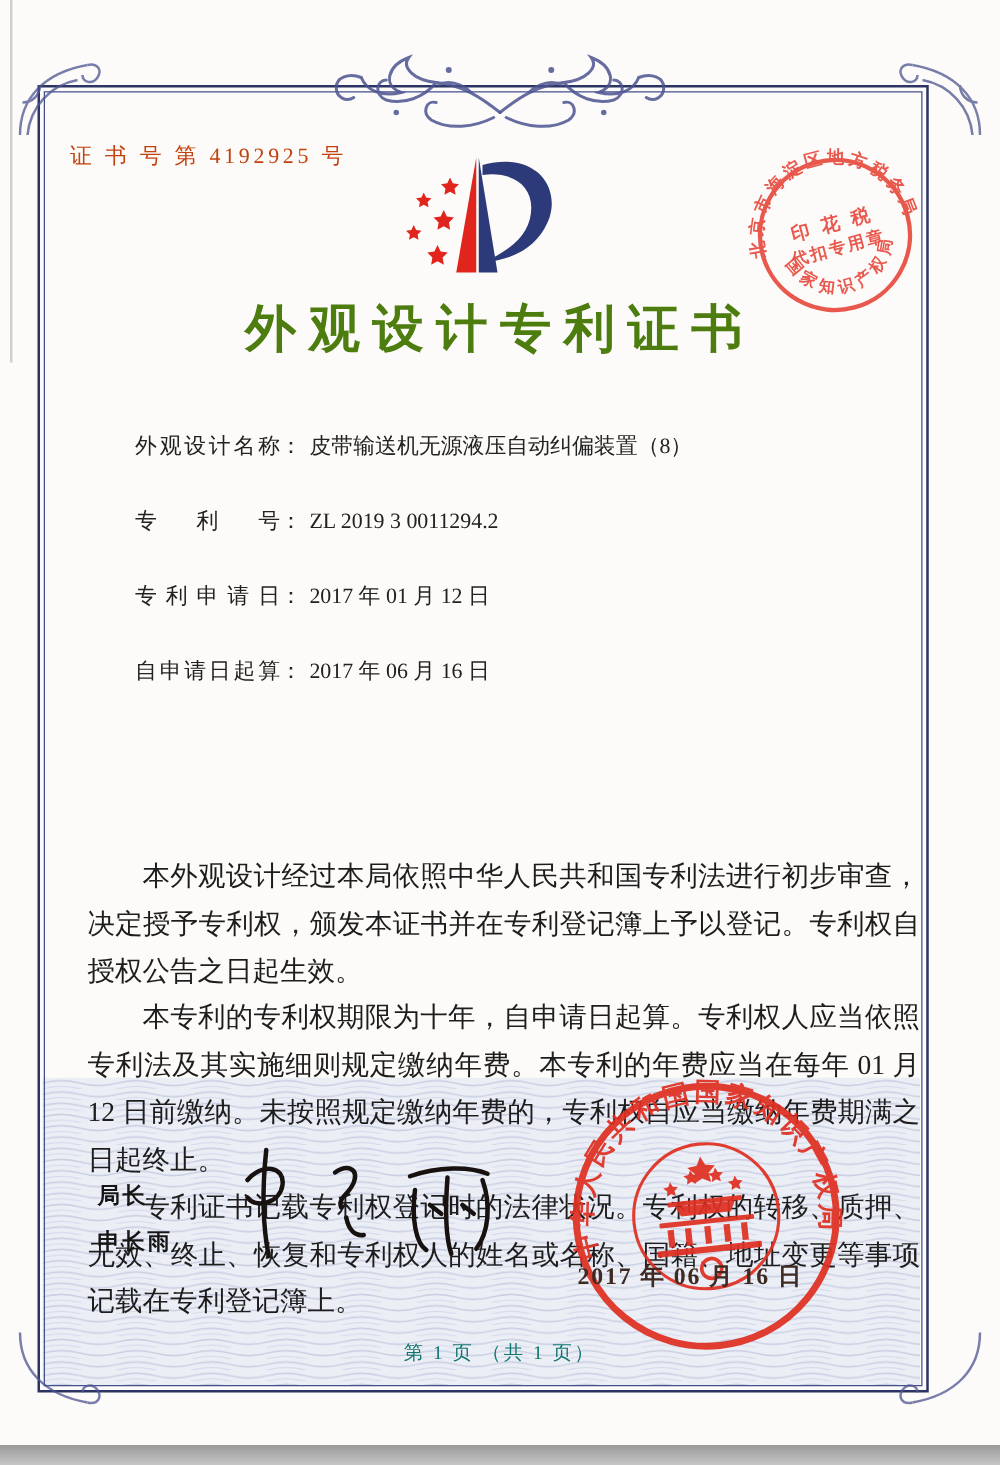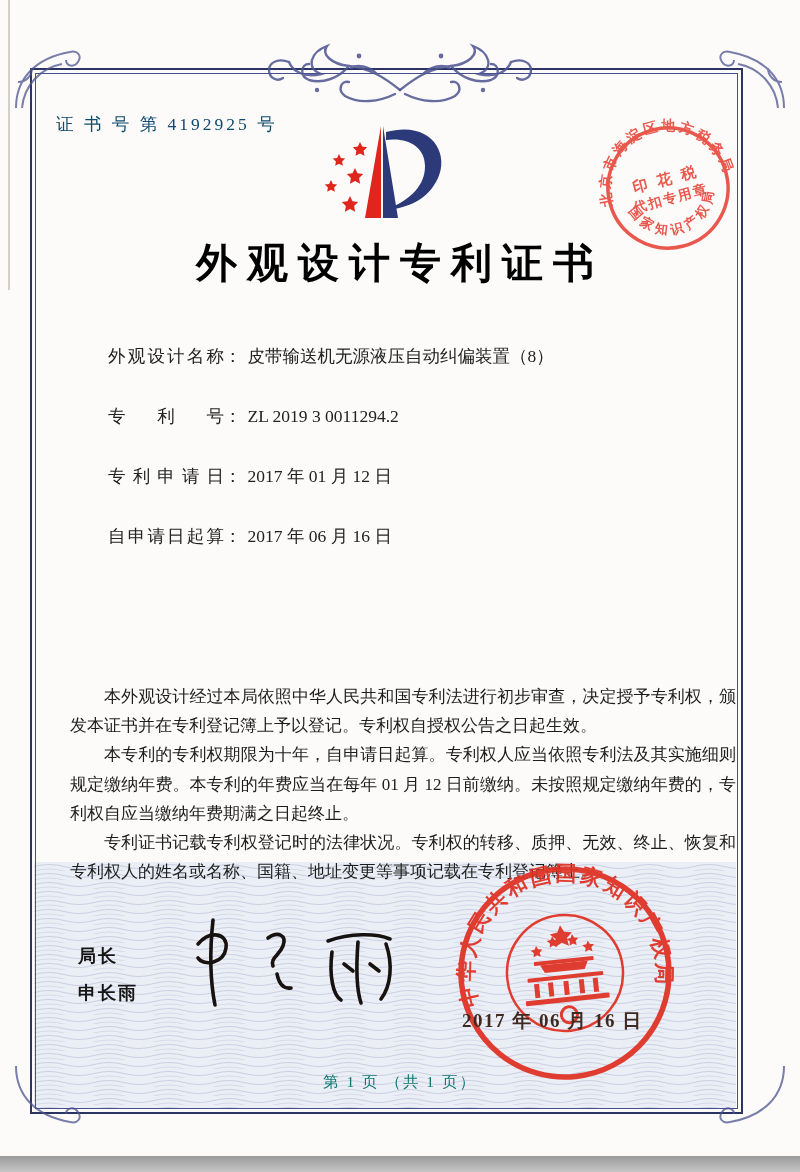--- a/index.html
+++ b/index.html
@@ -18,34 +18,34 @@
 
   .wave-band{position:absolute;left:34px;top:862px;z-index:1;}
 
   .top-flourish{position:absolute;left:255px;top:38px;z-index:3;}
   .corner-orn{position:absolute;z-index:3;opacity:.75;}
   .corner-tl{left:12px;top:42px;}
   .corner-tr{left:718px;top:42px;transform:scaleX(-1);}
   .corner-bl{left:12px;top:1062px;transform:scaleY(-1);}
   .corner-br{left:718px;top:1062px;transform:scale(-1,-1);}
 
-  .cert-no{position:absolute;left:56px;top:112px;font-size:17.5px;letter-spacing:3px;color:#0c4a6e;z-index:4;}
+  .cert-no{position:absolute;left:56px;top:112px;font-size:17.5px;letter-spacing:3px;color:#c2410c;z-index:4;}
   .logo{position:absolute;left:318px;top:118px;z-index:4;}
 
   .tax-stamp{position:absolute;left:592px;top:112px;z-index:5;opacity:.9;}
   .doc-title{position:absolute;left:0;top:236px;width:100%;text-align:center;
-    font-size:41px;font-weight:700;letter-spacing:10px;color:#000000;z-index:4;}
+    font-size:41px;font-weight:700;letter-spacing:10px;color:#4d7c0f;z-index:4;}
 
   .fields{position:absolute;left:70px;top:344px;width:660px;z-index:4;color:#222;}
   .f-row{height:24px;margin-bottom:36px;font-size:17.5px;white-space:nowrap;}
   .f-label{display:inline-block;width:116px;text-align:justify;text-align-last:justify;vertical-align:bottom;margin-left:38px;}
   .f-colon{margin-right:6px;}
 
   .paras{position:absolute;left:70px;top:682px;width:666px;z-index:4;color:#1d1d1d;
-    font-size:17px;line-height:1.72;text-align:justify;}
+    font-size:22px;line-height:1.72;text-align:justify;}
   .paras p{margin:0;text-indent:2em;}
 
   .signer{position:absolute;left:78px;top:944px;z-index:6;color:#161616;}
   .signer div{font-size:18px;font-weight:600;margin-bottom:13px;letter-spacing:2px;}
   .signature{position:absolute;left:180px;top:908px;z-index:6;}
 
   .official-seal{position:absolute;left:450px;top:858px;z-index:5;opacity:.93;}
   .seal-date{position:absolute;left:462px;top:1008px;z-index:6;font-size:19px;font-weight:700;
     letter-spacing:1.5px;color:#3e2a20;}
 

